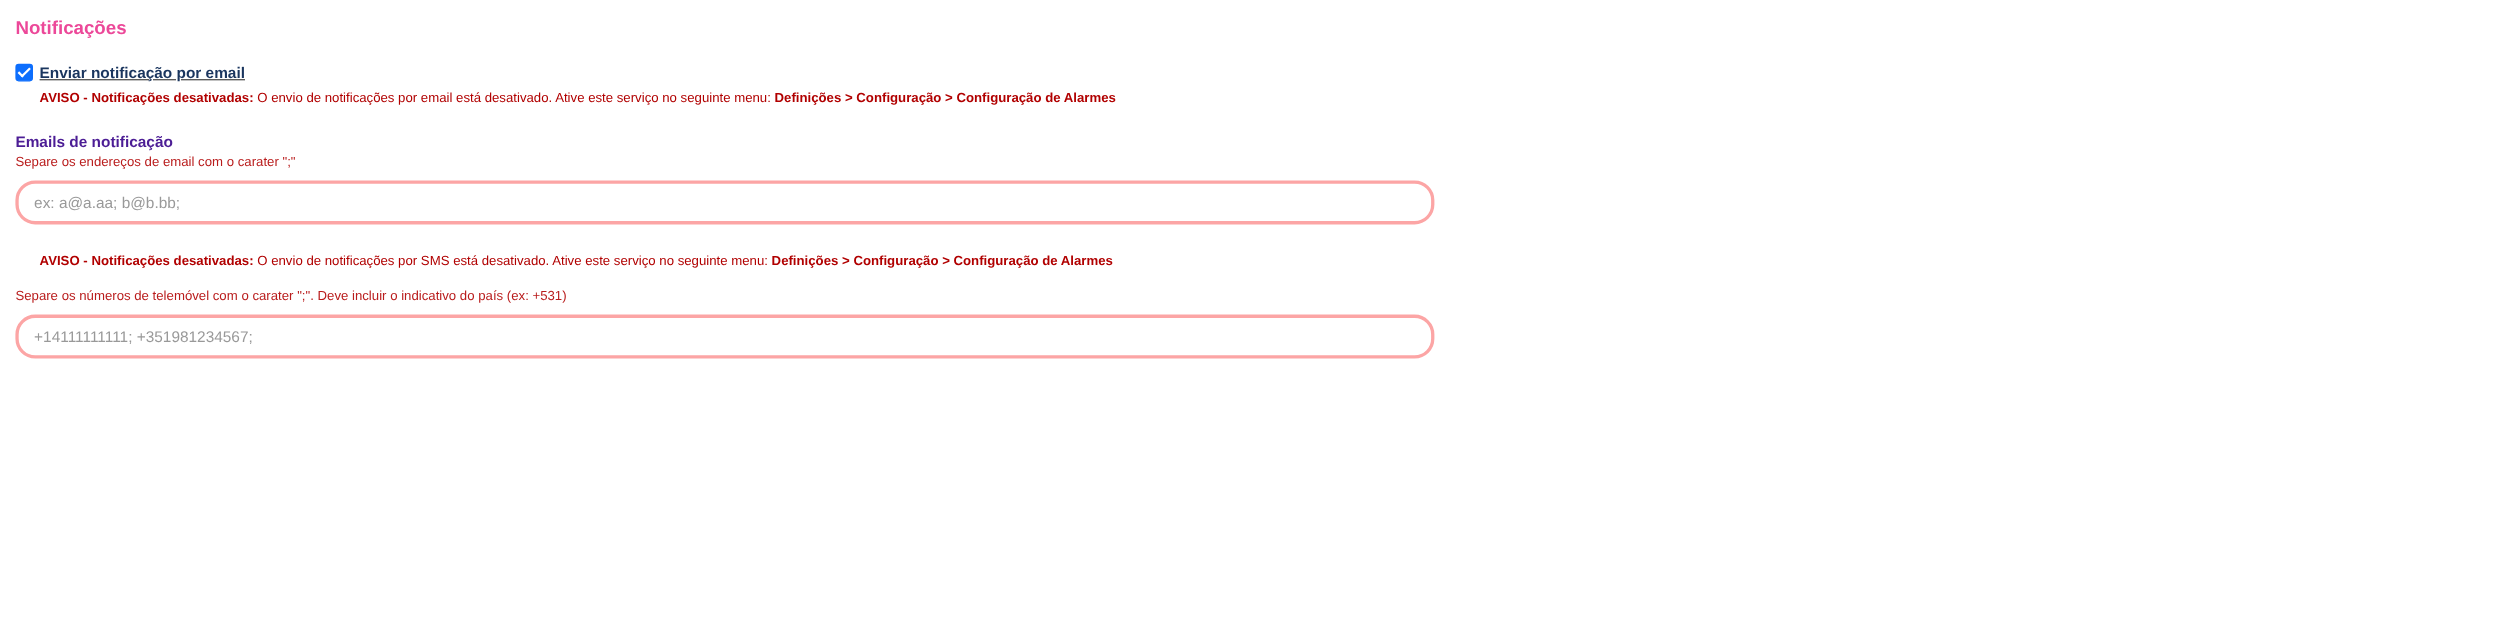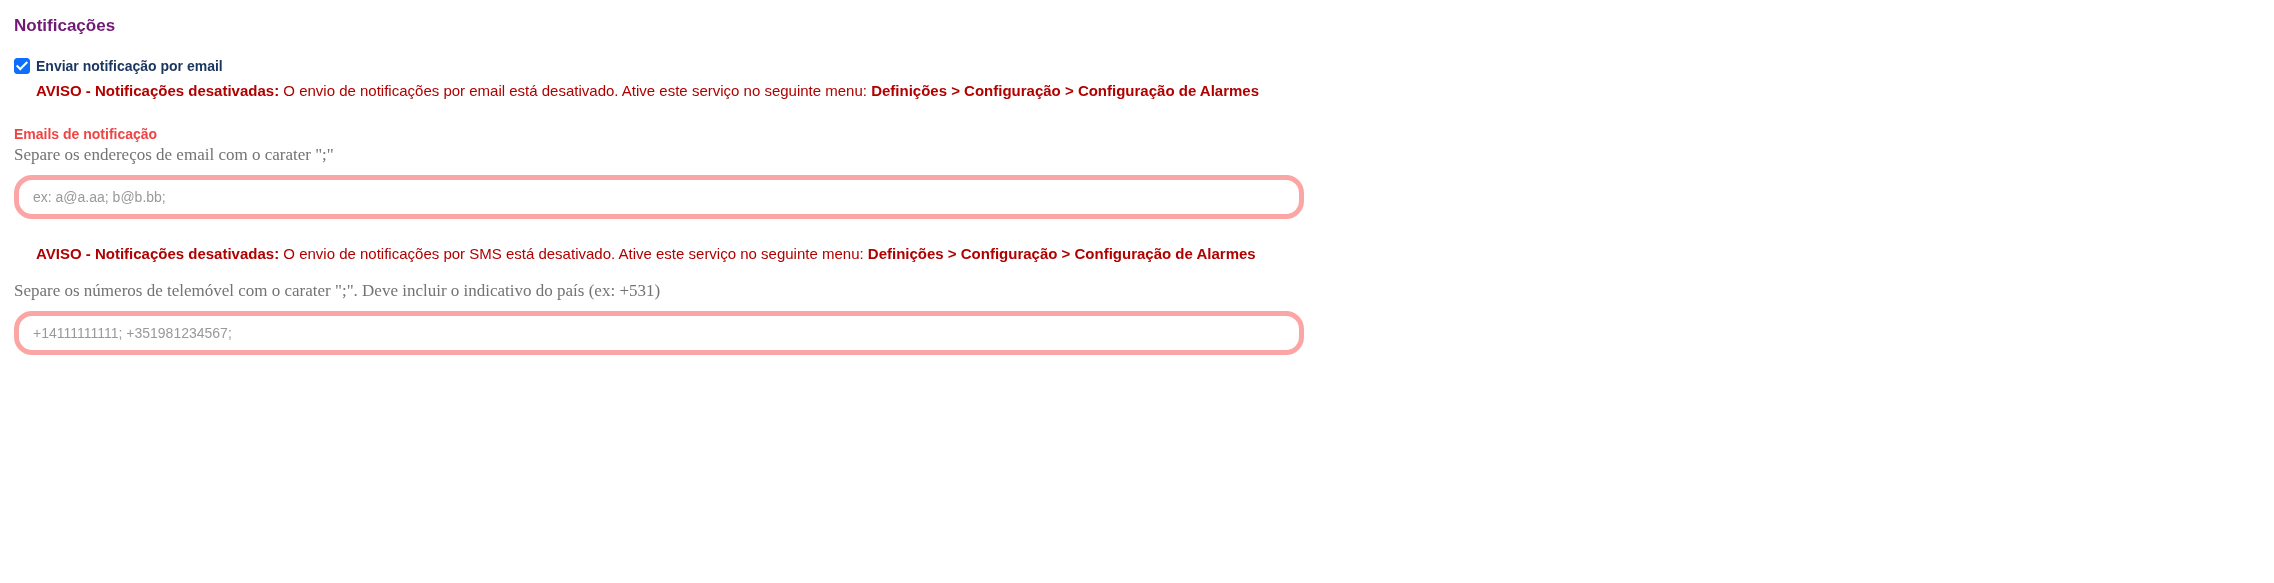--- a/index.html
+++ b/index.html
@@ -7,28 +7,29 @@
       margin: 0;
       padding: 16px 14px;
       font-family: Verdana, Geneva, sans-serif;
       font-size: 13px;
       color: #333;
       background: #fff;
     }
     h2.section-title {
       font-size: 17px;
       font-weight: bold;
-      color: #701a75;
+      color: #ec4899;
       margin: 0 0 22px 0;
     }
     .checkbox-row {
       display: flex;
       align-items: flex-start;
       gap: 6px;
       margin-bottom: 6px;
+      text-decoration: underline;
     }
     .checkbox-row label {
       font-weight: bold;
       color: #1a355e;
       font-size: 14px;
     }
     input[type="checkbox"] {
       width: 16px;
       height: 16px;
       appearance: none;
@@ -49,45 +50,44 @@
       top: 0px;
       width: 4px;
       height: 9px;
       border: solid #fff;
       border-width: 0 2px 2px 0;
       transform: rotate(45deg);
     }
     .warning {
       margin: 4px 0 16px 22px;
       color: #b10000;
-      font-size: 15px;
+      font-size: 12px;
       line-height: 1.5;
     }
     .warning .w-bold {
       font-weight: bold;
     }
     .field-label {
       font-weight: bold;
-      color: #ef4444;
+      color: #4c1d95;
       font-size: 14px;
       margin-bottom: 3px;
       margin-top: 23px;
     }
     .field-help {
-      color: #737373;
-      font-size: 17px;
+      color: #b91c1c;
+      font-size: 12px;
       margin-bottom: 10px;
-      font-family: Liberation Serif, serif;
     }
     .text-input {
       width: 100%;
       max-width: 1290px;
       padding: 9px 14px;
       font-size: 14px;
-      border: 5px solid #fca5a5;
+      border: 3px solid #fca5a5;
       border-radius: 18px;
       outline: none;
       color: #555;
       font-family: inherit;
     }
     .text-input::placeholder { color: #999; }
     .block { margin-bottom: 24px; }
   </style>
 </head>
 <body>

